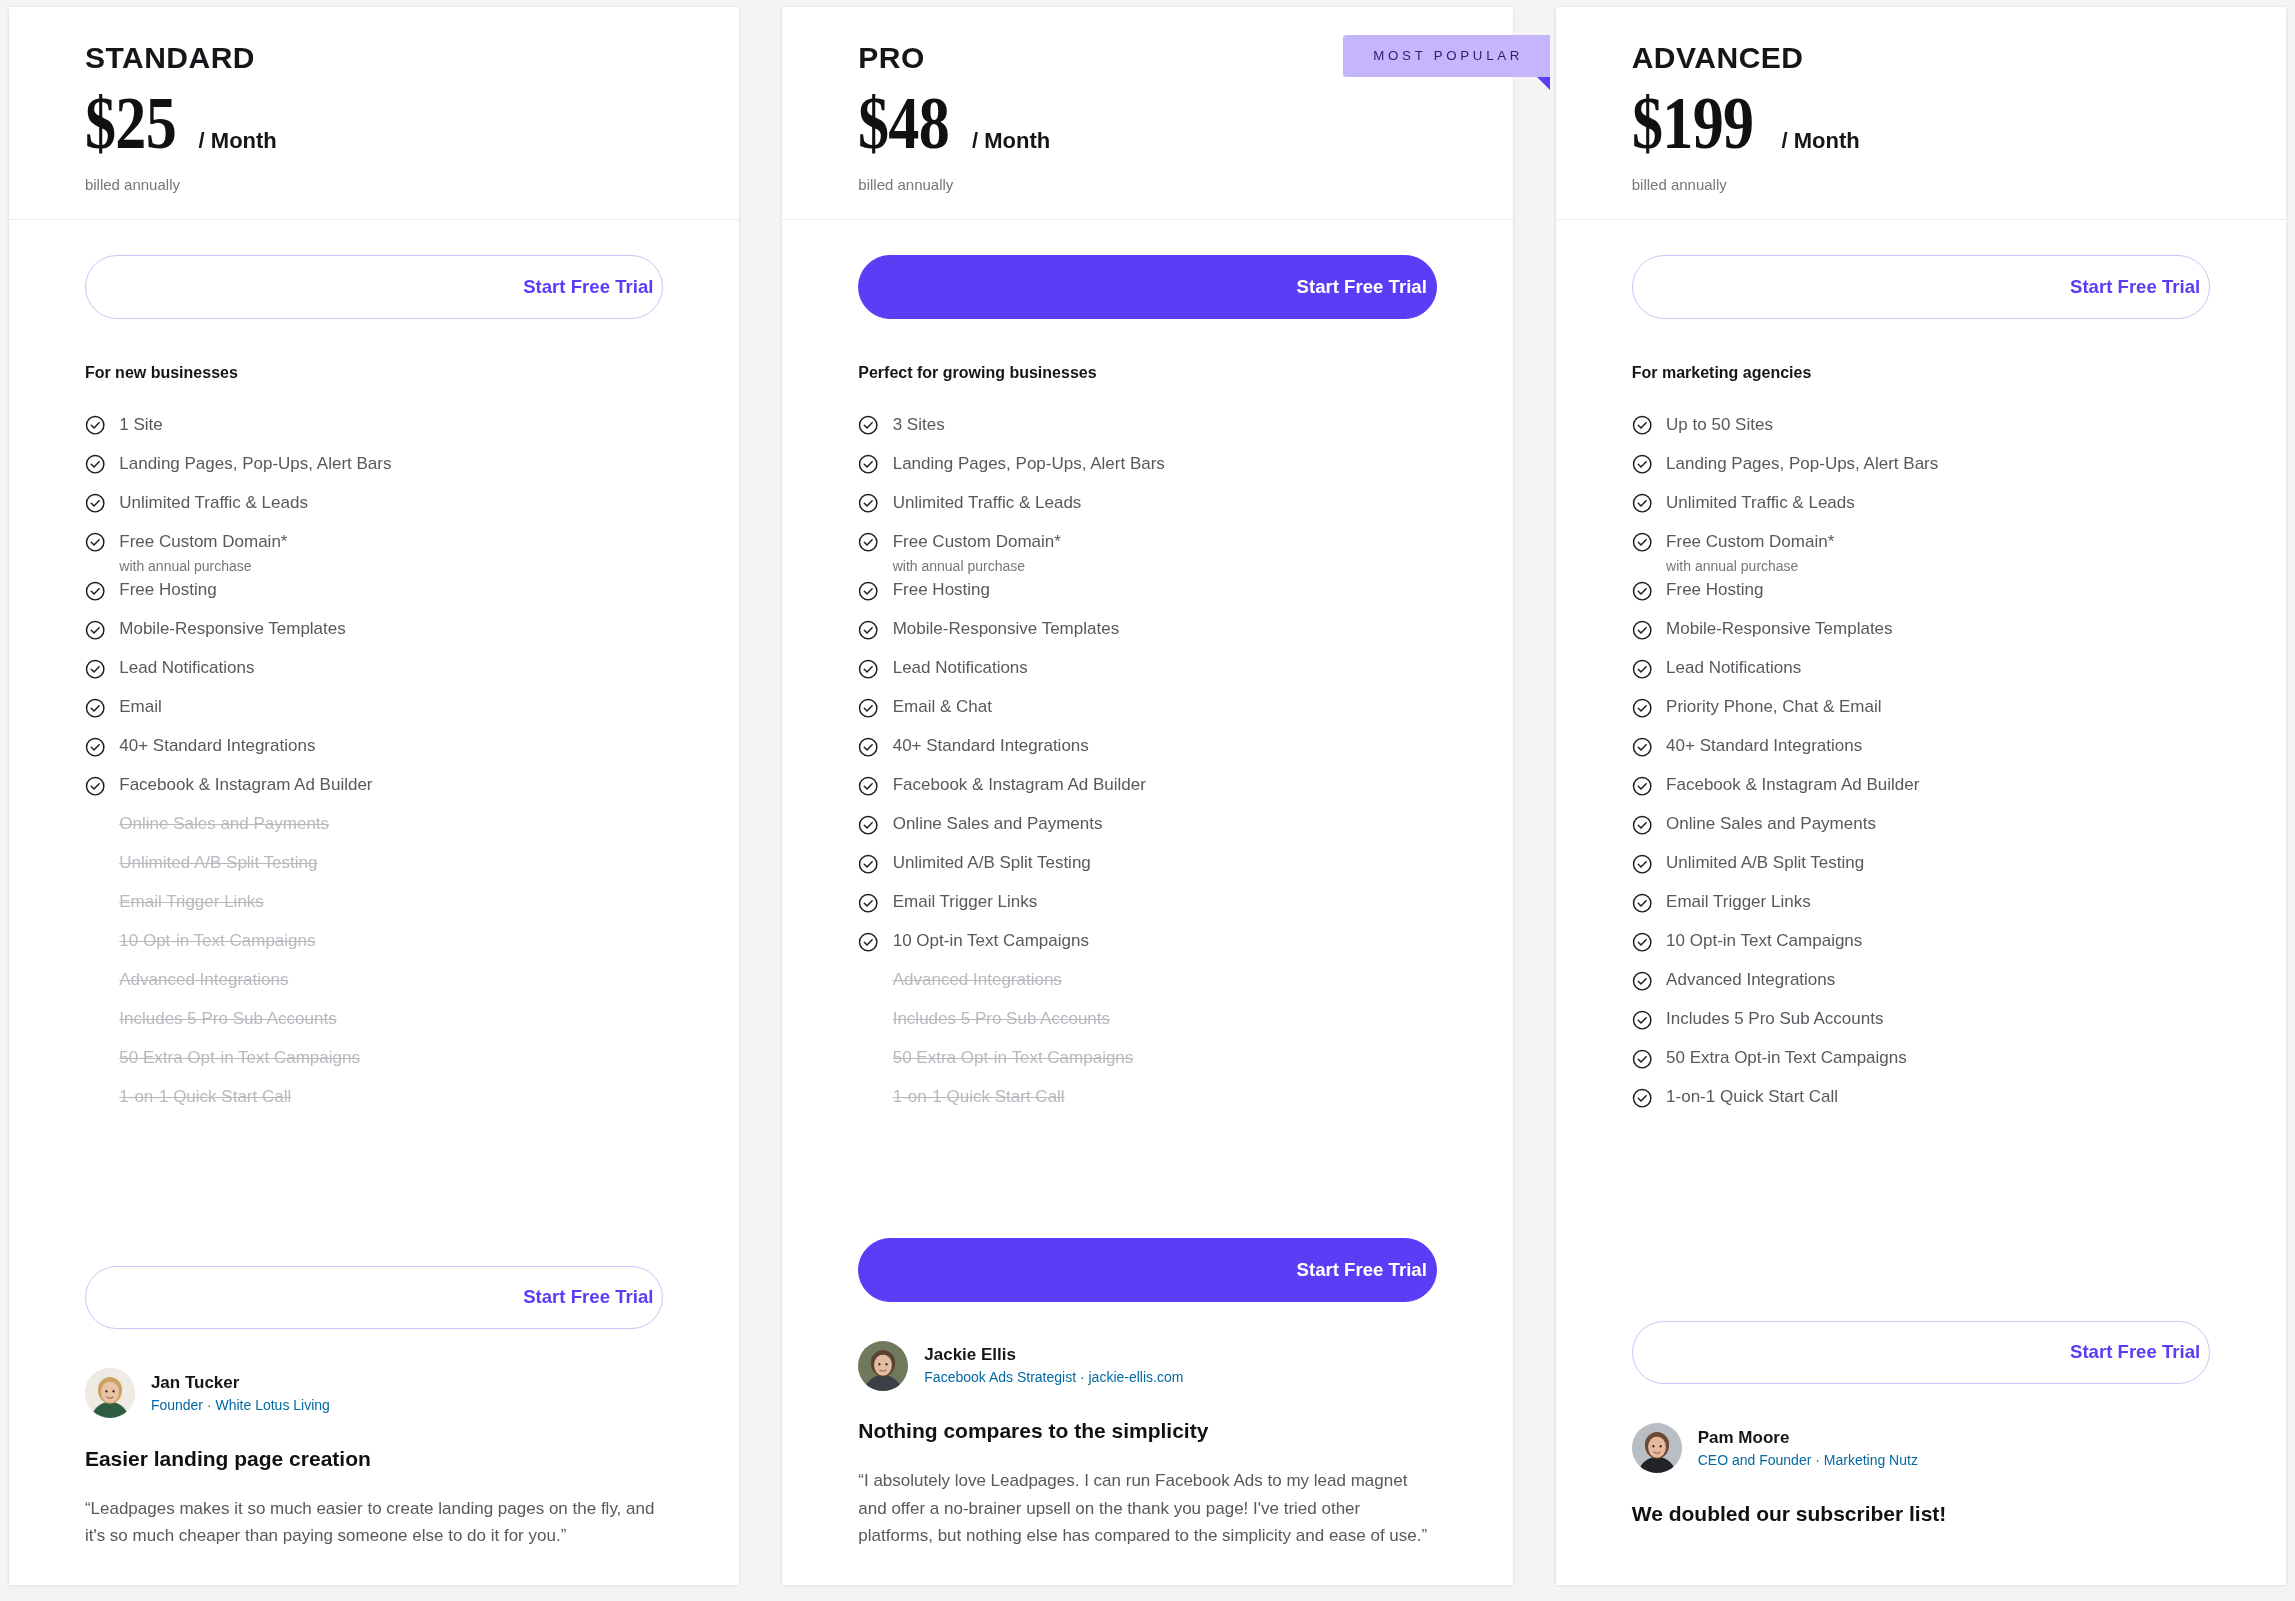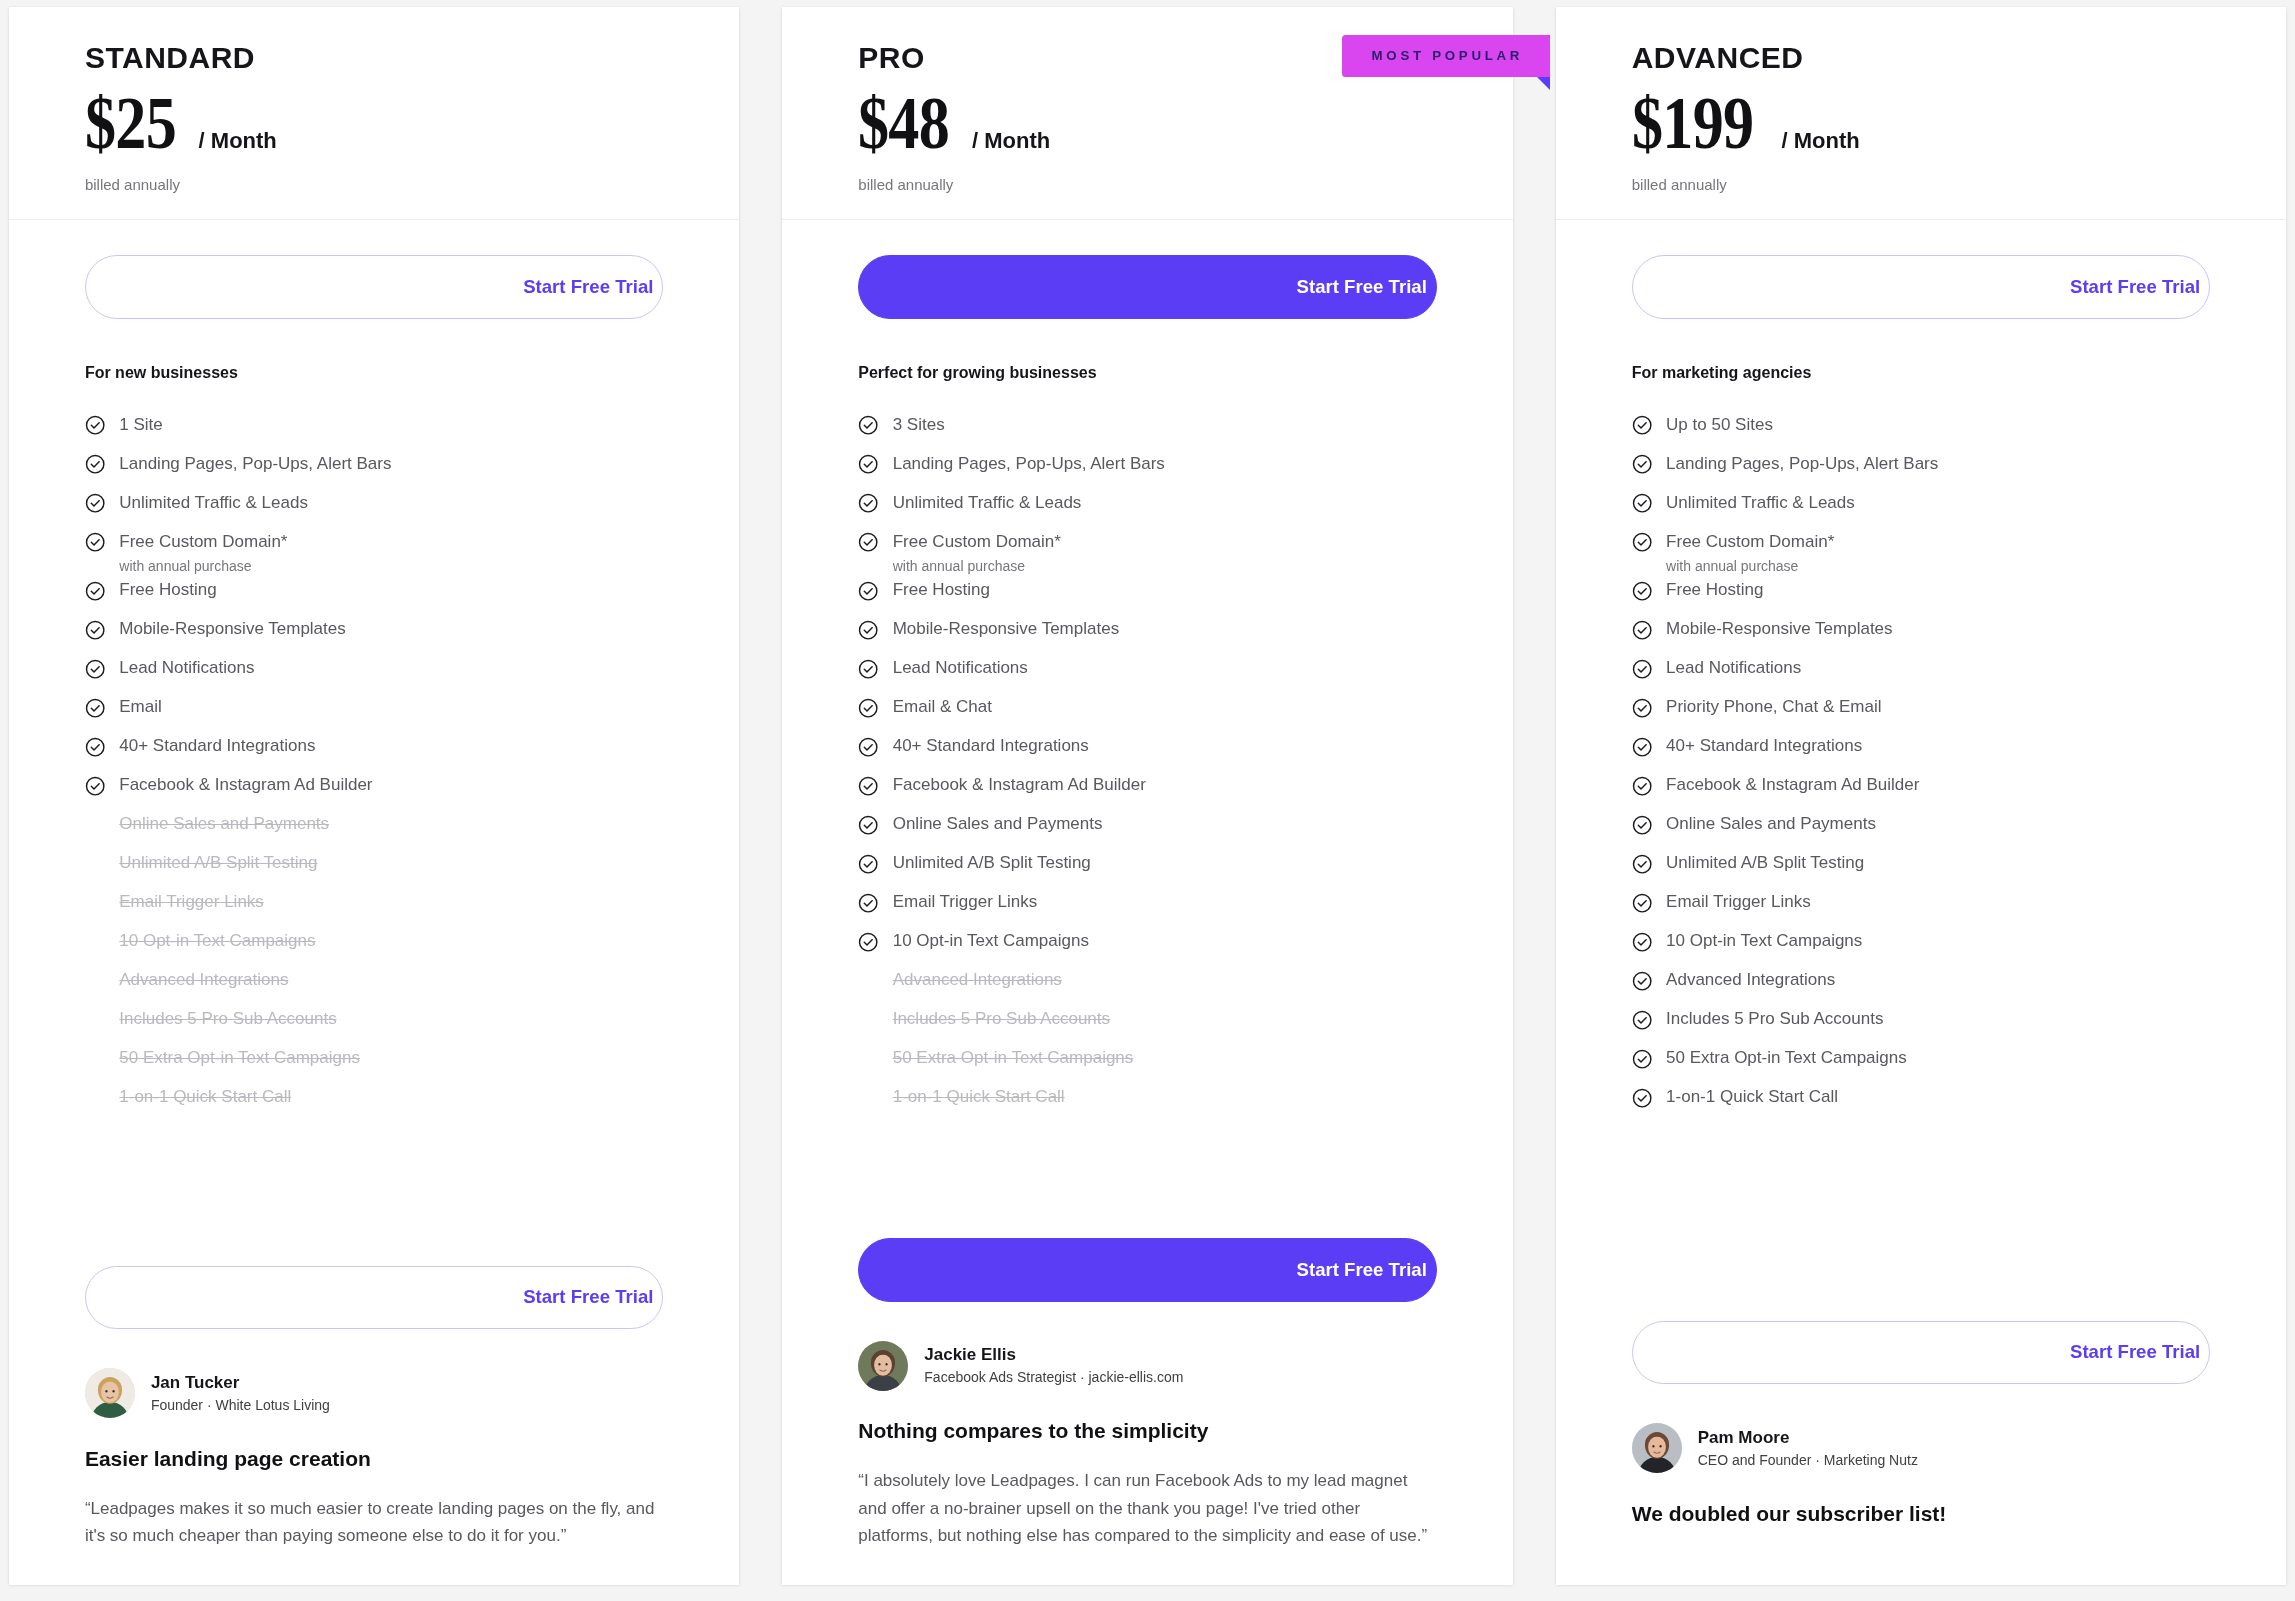--- a/index.html
+++ b/index.html
@@ -74,24 +74,24 @@
     font-size: 15px;
     color: #76767c;
     line-height: 1.2;
   }
 
   
   .popular-badge {
     position: absolute;
     top: 28px;
     right: -37px;
-    background: #d946ef;
+    background: #c4b5fd;
     color: #2b1f6e;
     font-size: 13.3px;
-    font-weight: 700;
+    font-weight: 400;
     letter-spacing: 3.7px;
     padding: 13.3px 26.6px 13.3px 30px;
     border-radius: 3.5px 0 0 3.5px;
     white-space: nowrap;
     z-index: 5;
   }
   .popular-badge::after {
     content: "";
     position: absolute;
     right: 0;
@@ -216,21 +216,21 @@
   .avatar svg { display: block; width: 50px; height: 50px; }
 
   .person-name {
     font-size: 17px;
     font-weight: 700;
     color: #16161a;
     line-height: 1.25;
   }
   .person-title {
     font-size: 14px;
-    color: #404040;
+    color: #0369a1;
     line-height: 1.3;
     margin-top: 2.7px;
   }
 
   .testimonial-headline {
     font-size: 21px;
     font-weight: 700;
     color: #111114;
     line-height: 1.3;
     margin-bottom: 23px;

